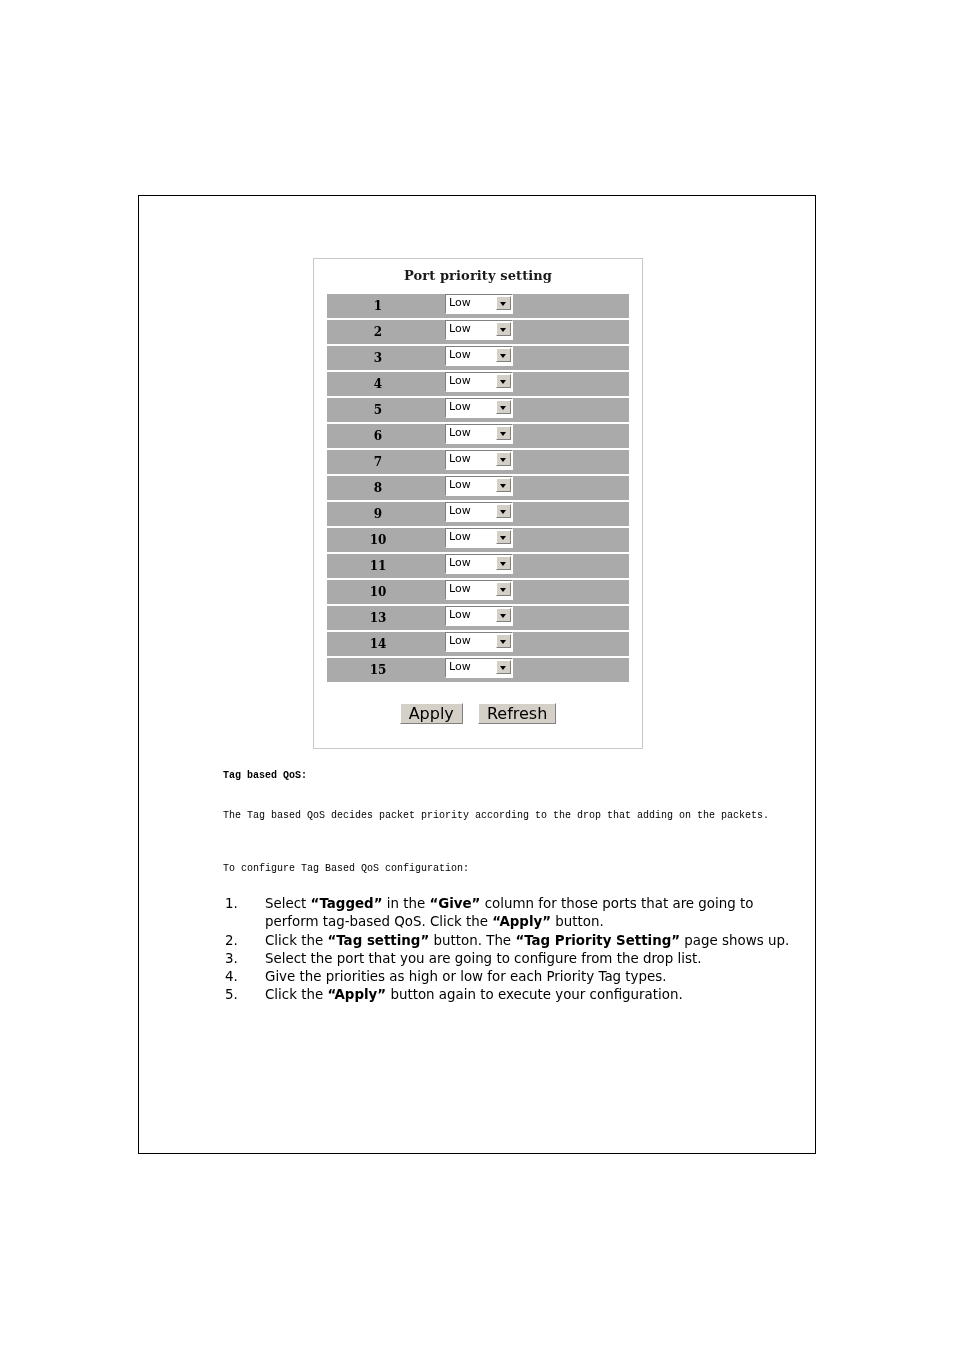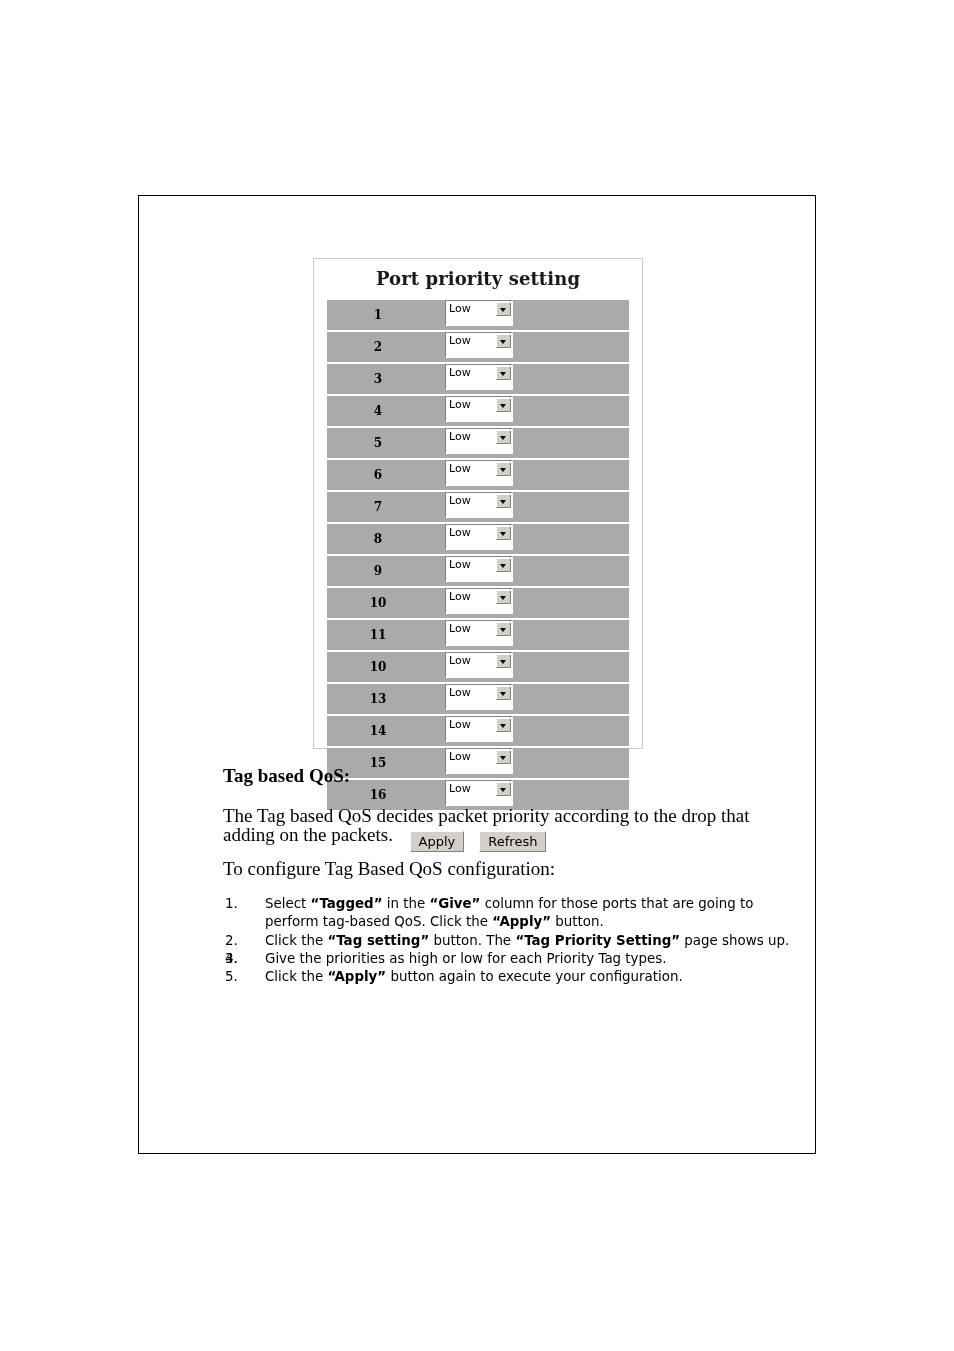--- a/index.html
+++ b/index.html
@@ -36,21 +36,21 @@
     height: 491px;     
     border: 1px solid #c8c8c4;
     box-sizing: border-box;
     background: #ffffff;
   }
 
   #panel-title {
     text-align: center;
     font-family: "DejaVu Serif", serif;
     font-weight: bold;
-    font-size: 18px;
+    font-size: 13px;
     color: #1a1a1a;
     margin-top: 9px;
     letter-spacing: 0.1px;
   }
 
   
   #port-table {
     border-collapse: separate;
     border-spacing: 0px 2px;
     margin: 9px auto 0 auto;
@@ -78,21 +78,21 @@
   }
   .col-pad {
     width: 82px;
   }
 
   
   .retro-select {
     display: inline-block;
     position: relative;
     width: 68px;
-    height: 26px;
+    height: 20px;
     background: #ffffff;
     border-top: 1px solid #808080;
     border-left: 1px solid #808080;
     border-right: 1px solid #ffffff;
     border-bottom: 1px solid #ffffff;
     box-sizing: border-box;
     cursor: default;
   }
   .retro-select .sel-value {
     position: absolute;
@@ -140,32 +140,32 @@
     line-height: 20px;
     padding: 0 8px;
     margin: 0 5px;
     background: #d4d0c8;
     border-top: 1.5px solid #ffffff;
     border-left: 1.5px solid #ffffff;
     border-right: 1.5px solid #808080;
     border-bottom: 1.5px solid #808080;
     box-sizing: border-box;
     font-family: "DejaVu Sans", sans-serif;
-    font-size: 13px;
+    font-size: 16px;
     color: #000000;
     text-align: center;
     cursor: default;
   }
 
   
   .doc-text {
     position: absolute;
     left: 84px;   
-    font-family: Liberation Serif, serif;
-    font-size: 19px;
+    font-family: Liberation Mono, monospace;
+    font-size: 10px;
     line-height: 18.5px;
     color: #000000;
   }
   #heading-tag-qos {
     top: 571px;
     font-weight: bold;
   }
   #para-intro {
     top: 611px;
     width: 556px;
@@ -290,43 +290,38 @@
           <tr>
             <td class="col-port">14</td>
             <td class="col-sel"><span class="retro-select"><span class="sel-value">Low</span><span class="sel-arrow"></span></span></td>
             <td class="col-pad"></td>
           </tr>
           <tr>
             <td class="col-port">15</td>
             <td class="col-sel"><span class="retro-select"><span class="sel-value">Low</span><span class="sel-arrow"></span></span></td>
             <td class="col-pad"></td>
           </tr>
-          <tr>
-            <td class="col-port">16</td>
-            <td class="col-sel"><span class="retro-select"><span class="sel-value">Low</span><span class="sel-arrow"></span></span></td>
-            <td class="col-pad"></td>
-          </tr>
         </tbody>
     </table>
 
     <div id="button-bar">
       <span class="retro-button">Apply</span>
       <span class="retro-button">Refresh</span>
     </div>
 
   </div>
 
   <div class="doc-text" id="heading-tag-qos">Tag based QoS:</div>
 
   <div class="doc-text" id="para-intro">The Tag based QoS decides packet priority according to the drop that adding on the packets.</div>
 
   <div class="doc-text" id="para-configure">To configure Tag Based QoS configuration:</div>
 
   <ol id="steps-list">
       <li><span class="step-num">1.</span><span>Select <b>“Tagged”</b> in the <b>“Give”</b> column for those ports that are going to perform tag-based QoS. Click the <b>“Apply”</b> button.</span></li>
       <li><span class="step-num">2.</span><span>Click the <b>“Tag setting”</b> button. The <b>“Tag Priority Setting”</b> page shows up.</span></li>
-      <li><span class="step-num">3.</span></li>
+      <li><span class="step-num">3.</span><span>Select the port that you are going to configure from the drop list.</span></li>
       <li><span class="step-num">4.</span><span>Give the priorities as high or low for each Priority Tag types.</span></li>
       <li><span class="step-num">5.</span><span>Click the <b>“Apply”</b> button again to execute your configuration.</span></li>
     </ol>
 
 
 </div>
 
 </body></html>

